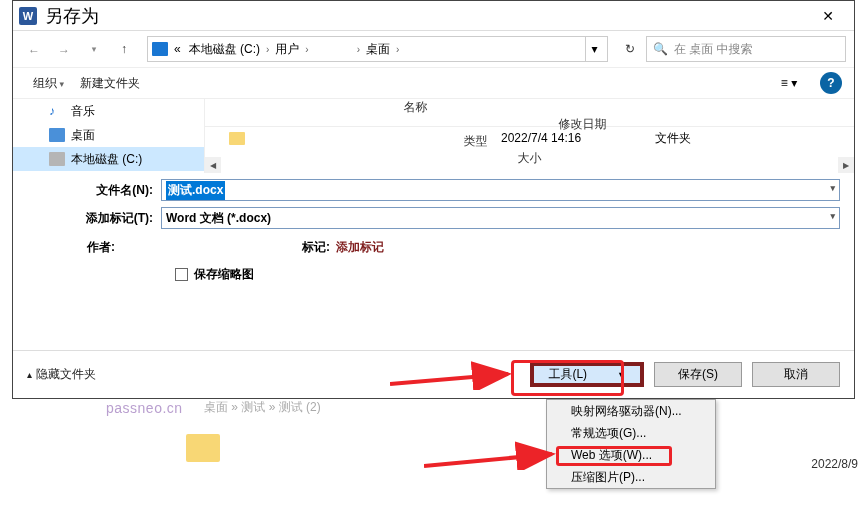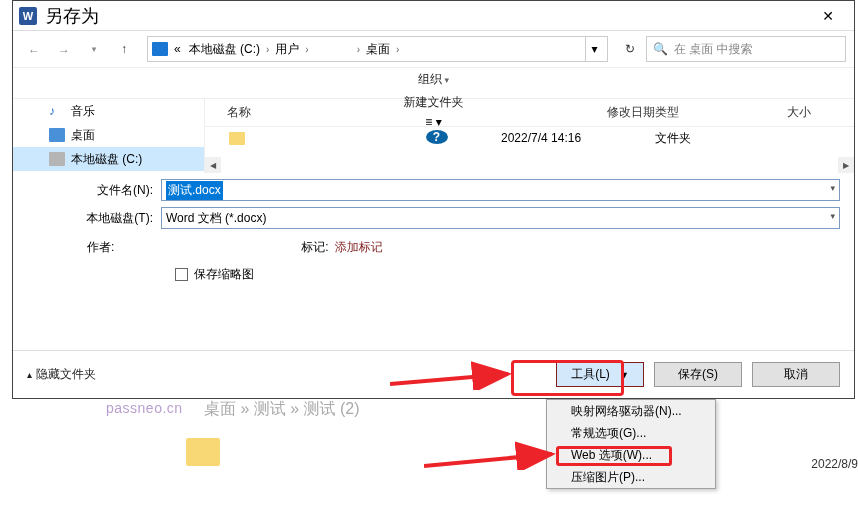--- a/index.html
+++ b/index.html
@@ -17,80 +17,80 @@
 .nav-btn.up { color: #333; }
 .breadcrumb { flex: 1; height: 26px; border: 1px solid #ccc; display: flex; align-items: center; padding: 0 4px; margin: 0 6px; gap: 4px; background: #fff; }
 .bc-icon { width: 16px; height: 14px; background: #1976d2; border-radius: 1px; display:inline-block; }
 .bc-item { padding: 0 2px; cursor: pointer; }
 .bc-sep { color: #666; font-size: 10px; }
 .bc-spacer { flex: 1; }
 .bc-drop { width: 18px; display:flex; align-items:center; justify-content:center; border-left: 1px solid #ccc; height: 100%; cursor:pointer;}
 .refresh-btn { width: 24px; height: 24px; display: flex; align-items: center; justify-content: center; cursor: pointer; color: #333; }
 .search-box { width: 200px; height: 26px; border: 1px solid #ccc; display: flex; align-items: center; padding: 0 6px; color: #888; gap: 6px; }
 
-.toolbar { height: 32px; display: flex; align-items: center; padding: 0 12px; border-top: 1px solid #eee; border-bottom: 1px solid #eee; flex-direction: column; }
+.toolbar { height: 32px; display: flex; align-items: center; padding: 0 12px; border-top: 1px solid #eee; border-bottom: 1px solid #eee; }
 .tb-item { padding: 3px 8px; cursor: pointer; color: #222; }
 .tb-item.drop::after { content: " ▾"; font-size: 9px; color: #666; }
 .tb-fill { flex: 1; }
 .tb-view { width: 50px; height:20px; display:flex; align-items:center; justify-content:center; cursor:pointer; border:1px solid transparent; }
 .tb-help { width: 22px; height: 22px; border-radius: 50%; background: #0a64a4; color: #fff; display: flex; align-items: center; justify-content: center; font-weight: bold; margin-left: 6px; cursor:pointer; }
 
 .main { display: flex; height: 74px; }
 .sidebar { width: 192px; border-right: 1px solid #eee; overflow: hidden; }
 .sb-item { display: flex; align-items: center; height: 24px; padding-left: 36px; gap: 6px; cursor: pointer; }
 .sb-item.sel { background: #cce8ff; }
 .sb-icon { width: 16px; height: 14px; display: inline-block; }
 .ic-music { color: #1a6fd0; }
 .ic-desktop { background: #4a90d9; border-radius: 1px; }
 .ic-disk { background: #b5b5b5; border-radius: 1px; }
 .listarea { flex: 1; position: relative; }
-.list-header { display: flex; height: 28px; align-items: center; border-bottom: 1px solid #eee; color: #333; }
+.list-header { display: flex; height: 28px; align-items: center; border-bottom: 1px solid #eee; color: #333; flex-direction: column; }
 .lh-name { width: 296px; padding-left: 22px; }
 .lh-date { width: 154px; text-align: right; }
 .lh-type { width: 132px; }
 .lh-size { flex: 1; }
 .list-row { display: flex; height: 22px; align-items: center; cursor:pointer; }
 .lr-icon { width: 16px; height: 13px; margin-left: 24px; margin-right: 8px; background: #f8d775; border-radius: 1px; }
 .lr-name { width: 248px; color: #ddd; }
 .lr-date { width: 154px; }
 .lr-type { width: 132px; }
 .scroll-h { position:absolute; left:0; right:0; bottom:0; height:16px; display:flex; }
 .scroll-h .arr { width:16px; display:flex; align-items:center; justify-content:center; font-size:8px; color:#555; background:#f0f0f0; cursor:pointer;}
 .scroll-h .fill { flex:1; }
 
-.form { padding: 6px 14px 2px 14px; }
+.form { padding: 6px 14px 2px 14px; font-weight: bold; }
 .frow { display: flex; align-items: center; margin-bottom: 6px; }
 .frow label { width: 134px; text-align: right; padding-right: 8px; }
 .finput { flex: 1; height: 22px; border: 1px solid #7a9ac0; padding: 0 4px; display: flex; align-items: center; position: relative; }
 .finput.sel-text { background: #fff; }
 .finput .seltxt { background: #0078d7; color: #fff; padding: 1px 2px; }
 .finput .drop { position: absolute; right: 4px; top: 3px; font-size: 9px; color: #555; cursor:pointer;}
 .meta-row { display: flex; padding: 4px 0 0 60px; gap: 21px; }
 .meta-pair { display: flex; gap: 6px; align-items: center; }
 .meta-pair.tag { margin-left: 160px; }
 .meta-val { color: #7f1d1d; cursor: pointer; }
 .meta-val.gray { color: #ccc; }
 .chk-row { padding: 10px 0 0 148px; }
 .chk { display: inline-flex; align-items: center; gap: 6px; cursor:pointer; }
 .chk-box { width: 13px; height: 13px; border: 1px solid #666; background:#fff; }
 
 .footer { position: absolute; bottom: 0; left: 0; right: 0; height: 48px; border-top: 1px solid #ddd; display: flex; align-items: center; padding: 0 14px; gap: 10px; }
 .hide-link { display: flex; align-items: center; gap: 4px; cursor: pointer; color: #222; }
 .footer-fill { flex: 1; }
 .btn { min-width: 88px; height: 25px; border: 1px solid #999; background: #e1e1e1; display: flex; align-items: center; justify-content: center; cursor: pointer; padding: 0 14px; }
-.btn.tools { background: #d4e8fb; border: 1px solid #7f1d1d; }
+.btn.tools { background: #d4e8fb; border: 4px solid #7f1d1d; gap: 20px; }
 
 
 .ann-box1 { position: absolute; left: 511px; top: 360px; width: 113px; height: 36px; border: 3px solid #ec2328; border-radius: 4px; pointer-events: none; }
 .ann-box2 { position: absolute; left: 556px; top: 446px; width: 116px; height: 20px; border: 3px solid #ec2328; border-radius: 3px; pointer-events: none; }
 .arrow { position: absolute; pointer-events: none; }
 
 
 .bg-area { position:absolute; left:104px; top:397px; right:0; }
-.bg-crumb { color:#aaa; font-size:16px; padding:2px 0 6px 100px;}
+.bg-crumb { color:#aaa; font-size:12px; padding:2px 0 6px 100px;}
 .bg-row { display:flex; align-items:center; height:52px; }
 .bg-icon { width:34px; height:28px; margin-left:82px; margin-right:10px; background:#f8d775; border-radius:2px; }
 .bg-txt { color:#ccc; width:330px;}
 .bg-date { position:absolute; right:0; top:60px; color:#333;}
 .watermark { position:absolute; left:106px; top:400px; color:#b99fcf; font-size:14px; letter-spacing:0.5px; }
 
 
 .tools-menu { position:absolute; left:546px; top:399px; width:170px; background:#f0f0f0; border:1px solid #a0a0a0; box-shadow: 2px 2px 4px rgba(0,0,0,0.2); }
 .tm-item { height:22px; display:flex; align-items:center; padding-left:24px; cursor:pointer; }
 </style>
@@ -187,21 +187,21 @@
 
   <div class="form">
     <div class="frow">
       <label>文件名(N):</label>
       <div class="finput sel-text">
         <span class="seltxt">测试.docx</span>
         <span class="drop">▾</span>
       </div>
     </div>
     <div class="frow">
-      <label>本地磁盘(T):</label>
+      <label>添加标记(T):</label>
       <div class="finput">
         <span>Word 文档 (*.docx)</span>
         <span class="drop">▾</span>
       </div>
     </div>
     <div class="meta-row">
       <div class="meta-pair">
         <span>作者:</span>
         <span class="meta-val gray"></span>
       </div>

